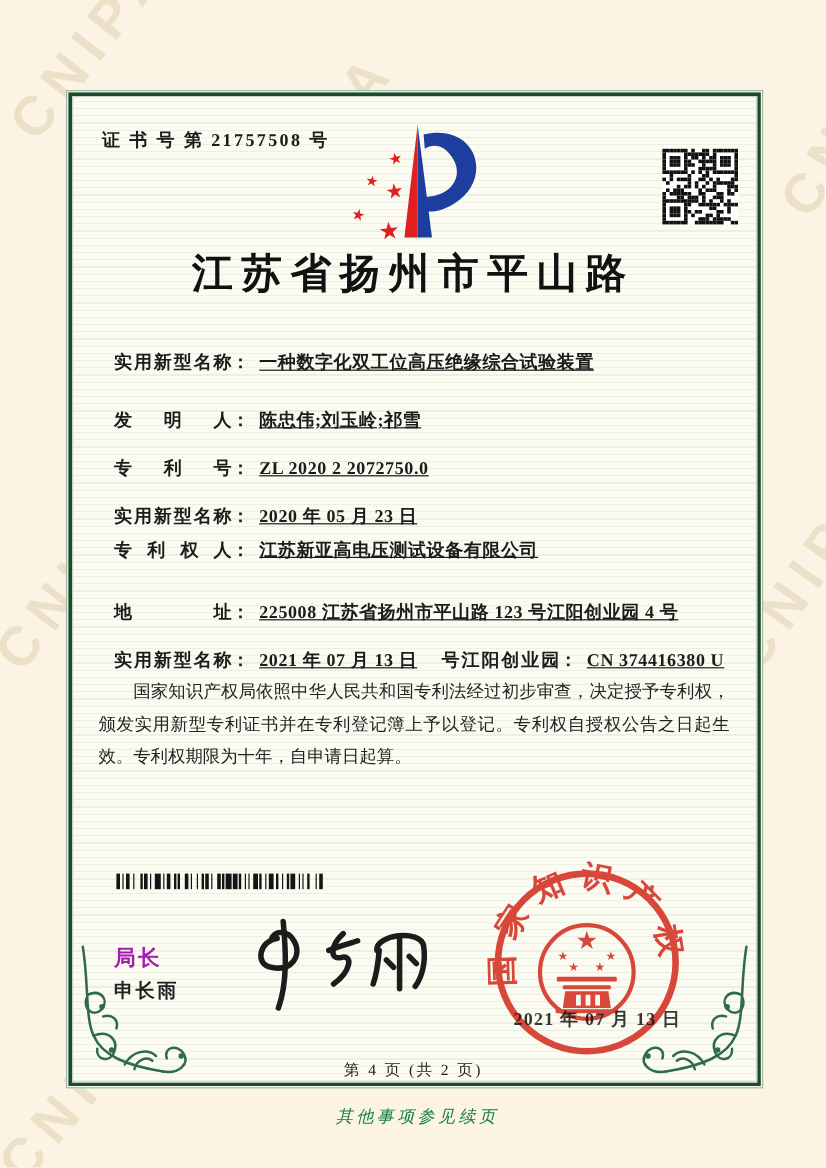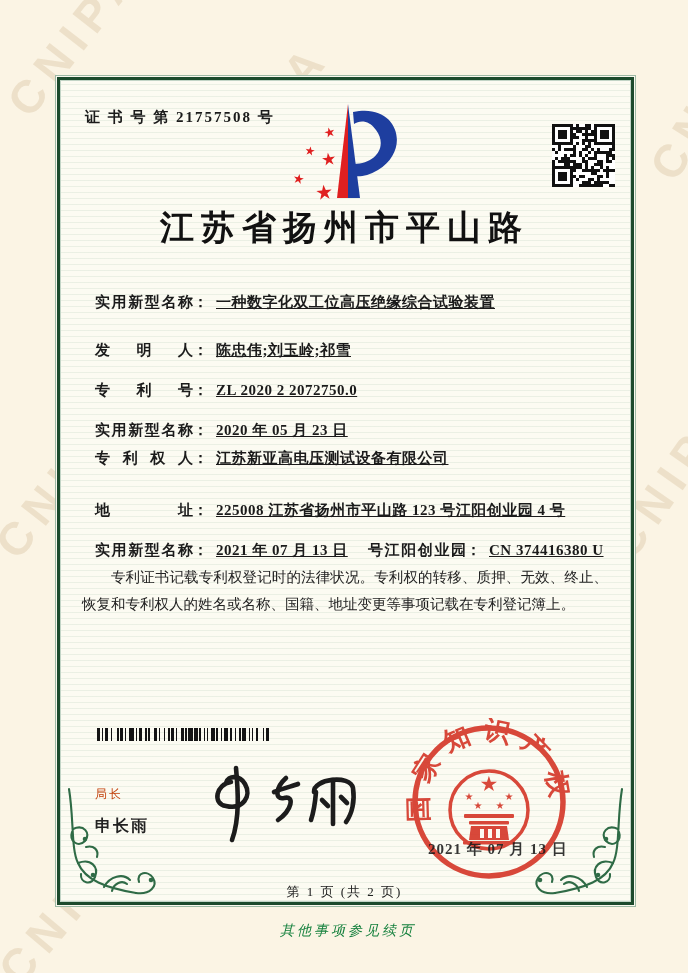--- a/index.html
+++ b/index.html
@@ -67,22 +67,22 @@
     position:absolute;left:82px;top:564px;width:526px;
     font-size:14.5px;line-height:27px;color:#222;text-align:justify;
   }
   .paras p{margin:0;text-indent:2em;}
   
   .barcode{position:absolute;left:97px;top:728px;height:13px;display:flex;}
   .barcode .bb{background:#141414;height:13px;}
   .barcode .bs{height:13px;}
   
   .dir-title{
-    position:absolute;left:95px;top:786px;font-size:12px;font-weight:400;
-    font-family:"Liberation Sans","DejaVu Sans",sans-serif;color:#c2410c;letter-spacing:2px;
+    position:absolute;left:95px;top:786px;font-size:18px;font-weight:700;
+    font-family:"Liberation Sans","DejaVu Sans",sans-serif;color:#a21caf;letter-spacing:2px;
   }
   .dir-name{
     position:absolute;left:95px;top:816px;font-size:16px;font-weight:700;
     font-family:"Liberation Sans","DejaVu Sans",sans-serif;color:#222;letter-spacing:2px;
   }
   .signature{position:absolute;left:198px;top:762px;width:175px;height:85px;}
   
   .seal{position:absolute;left:402px;top:718px;width:175px;height:170px;}
   .seal-date{
     position:absolute;left:428px;top:840px;width:150px;
@@ -189,21 +189,21 @@
   </div>
   <div class="frow" style="top:255px;">
     <span class="flabel">实用新型名称</span><span class="fcolon">：</span><span class="fvalue">2021 年 07 月 13 日</span>
   </div>
   <div class="frow grant2" style="top:255px;">
     <span class="flabel">号江阳创业园</span><span class="fcolon">：</span><span class="fvalue">CN 374416380 U</span>
   </div>
 </div>
 
 <div class="paras">
-  <p>专利证书记载专利权登记时的法律状况。专利权的转移、质押、无效、终止、恢复和专利权人的姓名或名称、国籍、地址变更等事项记载在专利登记簿上。</p>
+  <p>国家知识产权局依照中华人民共和国专利法经过初步审查，决定授予专利权，颁发实用新型专利证书并在专利登记簿上予以登记。专利权自授权公告之日起生效。专利权期限为十年，自申请日起算。</p>
 </div>
 
 <div class="barcode">
     <span class="bb" style="width: 3.1px;"></span>
     <span class="bs" style="width: 1.55px;"></span>
     <span class="bb" style="width: 1.55px;"></span>
     <span class="bs" style="width: 1.55px;"></span>
     <span class="bb" style="width: 3.1px;"></span>
     <span class="bs" style="width: 3.1px;"></span>
     <span class="bb" style="width: 1.55px;"></span>
@@ -314,14 +314,14 @@
       <path d="M69,108 L105,108 L107,122 L67,122 Z"></path>
       <rect x="61" y="123" width="52" height="3.4" rx="1"></rect>
       <rect x="78" y="111" width="4" height="9" fill="#fcfbf2"></rect>
       <rect x="86" y="111" width="4" height="9" fill="#fcfbf2"></rect>
       <rect x="94" y="111" width="4" height="9" fill="#fcfbf2"></rect>
     </g>
   </g>
 </svg>
 <div class="seal-date">2021 年 07 月 13 日</div>
 
-<div class="page-info">第 1 页 (共 2 页)</div>
+<div class="page-info">第 4 页 (共 2 页)</div>
 <div class="cont-note">其他事项参见续页</div>
 
 </body></html>

